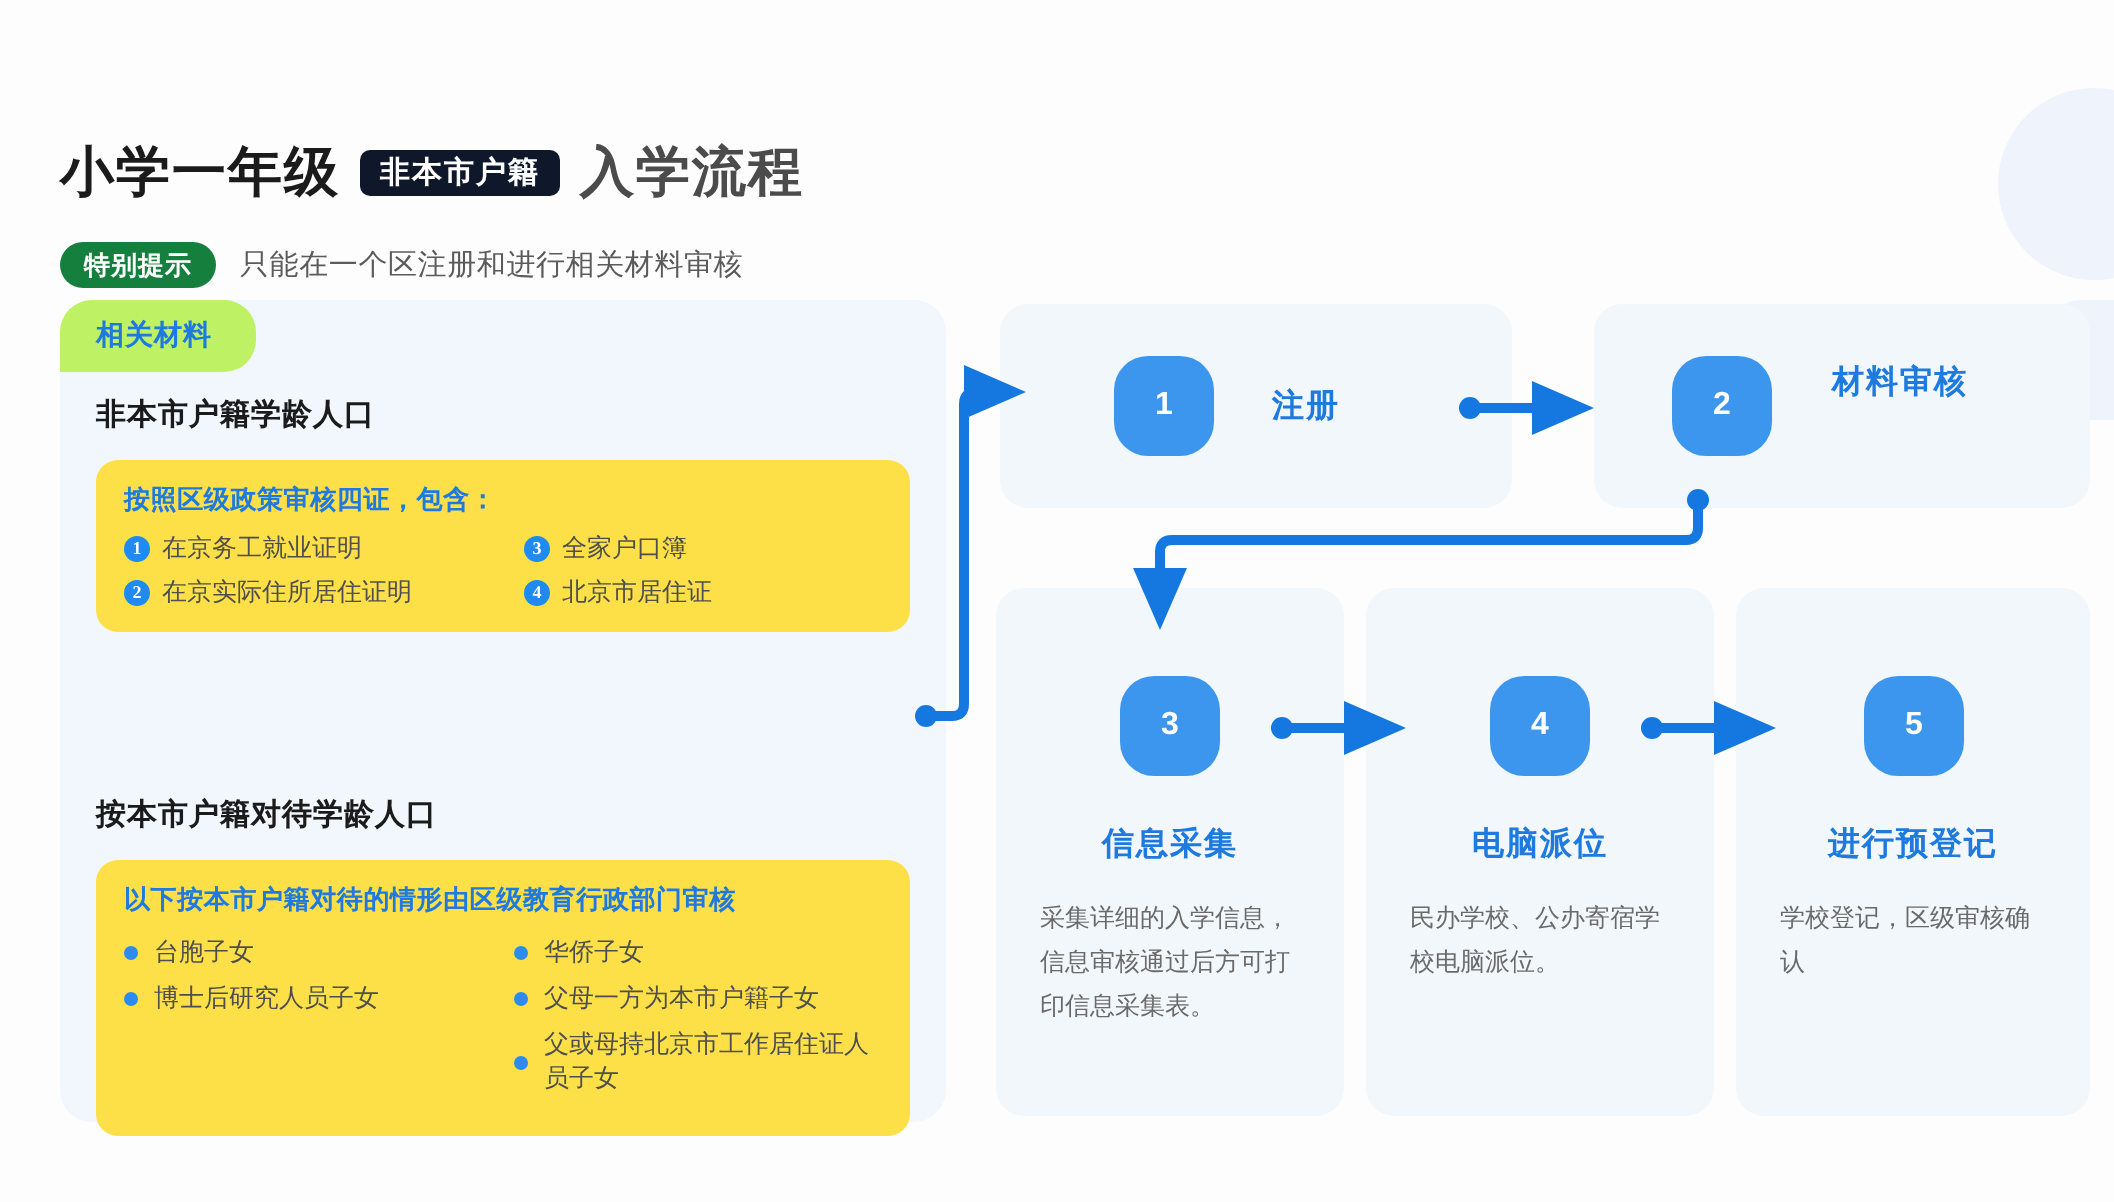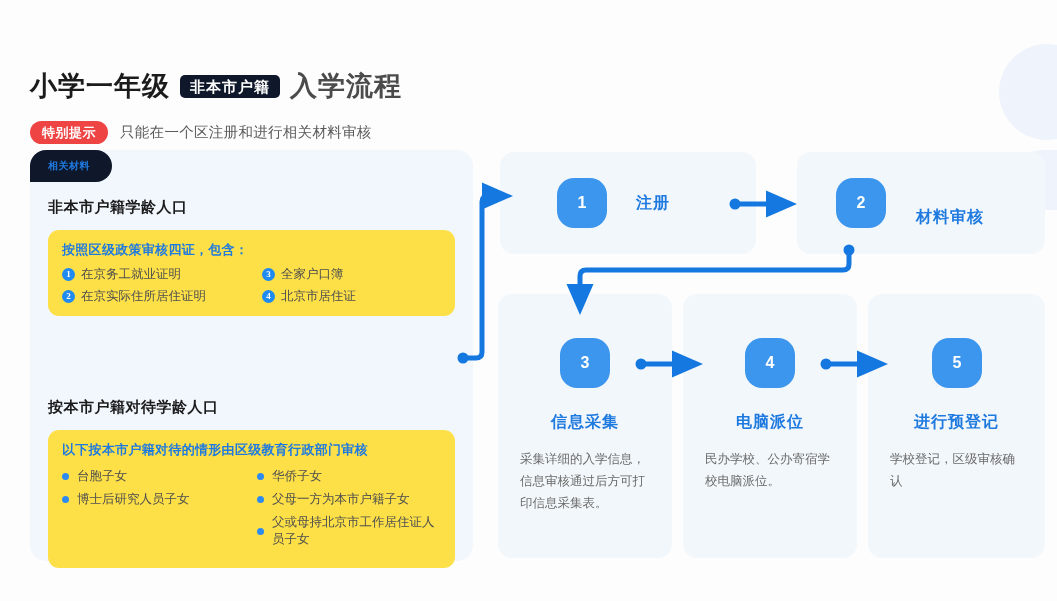--- a/index.html
+++ b/index.html
@@ -17,34 +17,34 @@
   #header{position:absolute;left:30px;top:20px;margin-top:48px;}
   #title-row{display:flex;align-items:center;gap:10px;}
   .title-main{font-size:27px;font-weight:bold;color:#1b1b1b;letter-spacing:1px;}
   .title-chip{
     background:#0f172a;color:#ffffff;font-size:15px;font-weight:bold;
     padding:4px 10px;border-radius:5px;letter-spacing:1px;line-height:1;
   }
   .title-tail{font-size:27px;font-weight:bold;color:#4b4b4b;letter-spacing:1px;}
   #note-row{display:flex;align-items:center;gap:12px;margin-top:17px;}
   .note-chip{
-    background:#ef4444;color:#fff;font-size:13px;font-weight:bold;
+    background:#15803d;color:#fff;font-size:13px;font-weight:bold;
     padding:5px 12px;border-radius:12px;line-height:1;letter-spacing:.5px;
   }
   .note-text{font-size:14.5px;color:#5b5b5b;letter-spacing:.3px;}
 
   
   #left-panel{
     position:absolute;left:30px;top:150px;width:443px;height:411px;
     background:#f2f7fd;border-radius:16px;
   }
   #panel-tab{
     position:absolute;left:0;top:0;padding:9px 22px 9px 18px;
-    background:#0f172a;border-radius:16px 16px 16px 0;
-    font-size:10px;font-weight:bold;color:#1f7ae0;letter-spacing:.5px;
+    background:#bef264;border-radius:16px 16px 16px 0;
+    font-size:14px;font-weight:bold;color:#1f7ae0;letter-spacing:.5px;
   }
   .sec-head{
     font-size:15px;font-weight:bold;color:#1b1b1b;letter-spacing:.5px;
   }
   .sub-box{
     background:#fde047;border-radius:11px;padding:11px 14px;
   }
   .sub-title{
     font-size:13px;font-weight:bold;color:#1f7ae0;letter-spacing:.3px;
     margin-bottom:7px;
@@ -175,21 +175,21 @@
   </div>
 </div>
 
 <div class="card" id="card-1">
   <div class="badge" style="left:57px;top:26px;">1</div>
   <div class="card-label-h" style="left:136px;top:41px;">注册</div>
 </div>
 
 <div class="card" id="card-2">
   <div class="badge" style="left:39px;top:26px;">2</div>
-  <div class="card-label-h" style="left:119px;top:55px;">材料审核</div>
+  <div class="card-label-h" style="left:119px;top:29px;">材料审核</div>
 </div>
 
 <div class="card" id="card-3">
   <div class="badge" style="left:62px;top:44px;">3</div>
   <div class="card-title-v" style="top:118px;">信息采集</div>
   <div class="card-desc" style="top:155px;">采集详细的入学信息，信息审核通过后方可打印信息采集表。</div>
 </div>
 
 <div class="card" id="card-4">
   <div class="badge" style="left:62px;top:44px;">4</div>

